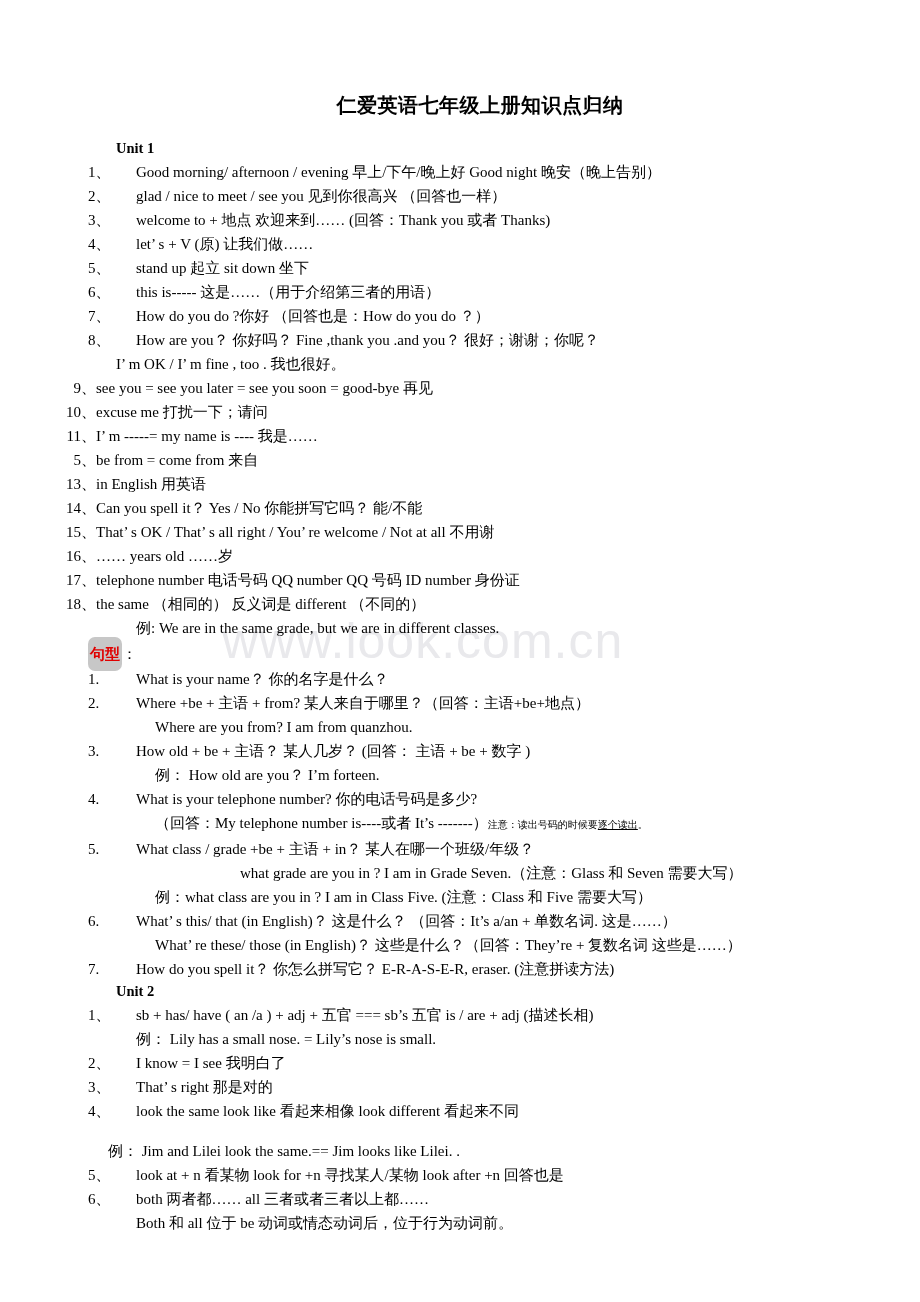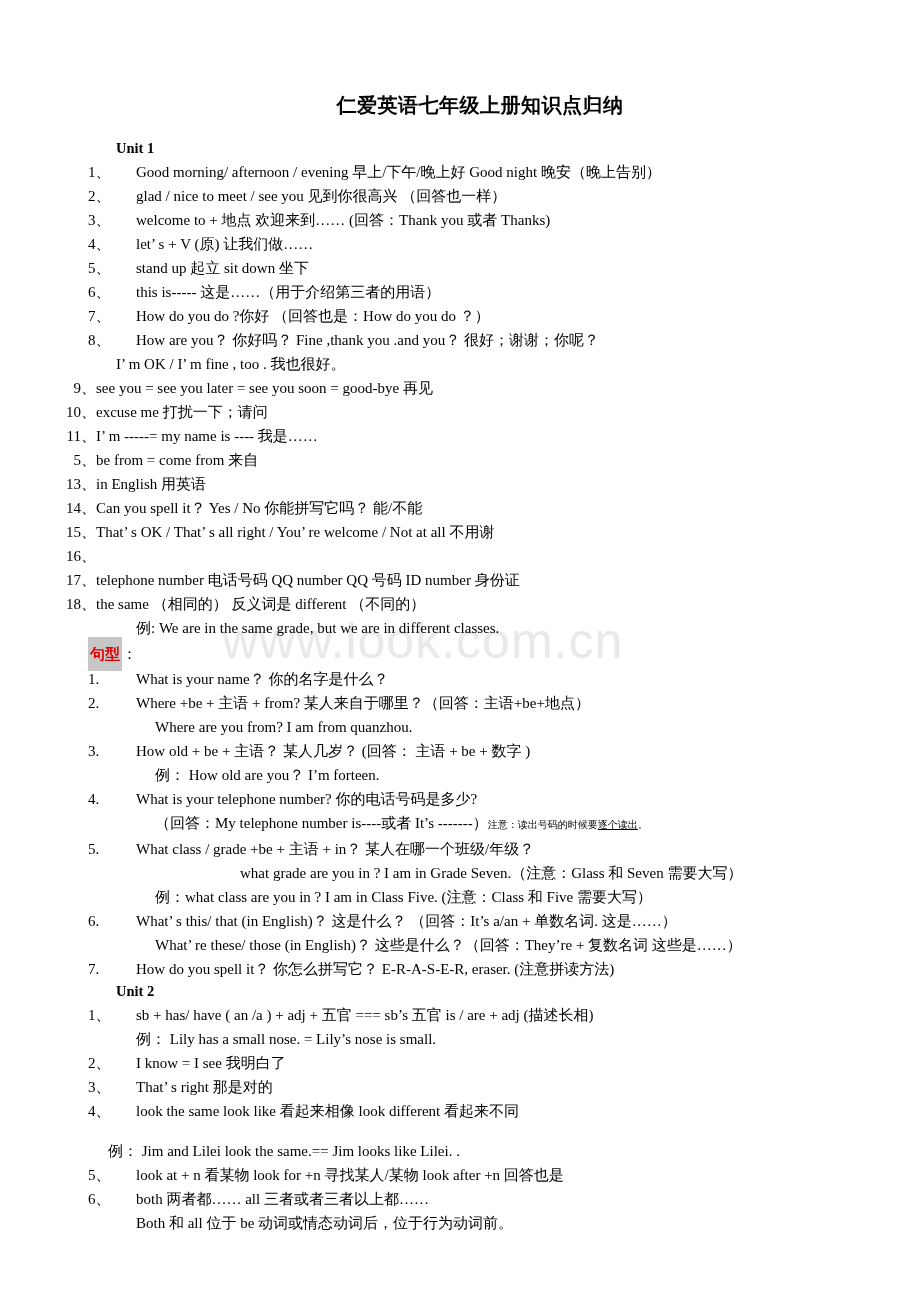--- a/index.html
+++ b/index.html
@@ -112,20 +112,21 @@
     font-size: 15px;
     margin-top: 2px;
     white-space: nowrap;
   }
   .sect-label {
     color: #e00000;
     font-weight: bold;
     background: #c7c7c7;
     padding: 9px 2px;
     font-size: 15px;
+    border-radius: 7px;
   }
 
   .u { text-decoration: underline; }
   .sm { font-size: 10px; }
 </style>
 </head>
 <body>
 
 <div class="page">
 
@@ -193,20 +194,21 @@
     <div class="row">
         <span class="num rt">14、</span>
         <span class="txt">Can you spell it？  Yes / No   你能拼写它吗？    能/不能</span>
       </div>
     <div class="row">
         <span class="num rt">15、</span>
         <span class="txt">That’ s OK / That’ s all right / You’ re welcome / Not   at   all    不用谢</span>
       </div>
     <div class="row">
         <span class="num rt">16、</span>
+        <span class="txt">……  years old                ……岁</span>
       </div>
     <div class="row">
         <span class="num rt">17、</span>
         <span class="txt">telephone number     电话号码        QQ number   QQ 号码    ID number   身份证</span>
       </div>
     <div class="row">
         <span class="num rt">18、</span>
         <span class="txt">the   same    （相同的）    反义词是    different    （不同的）</span>
       </div>
     <div class="cont i3">例: We are in the same grade, but we are in different classes.</div>

